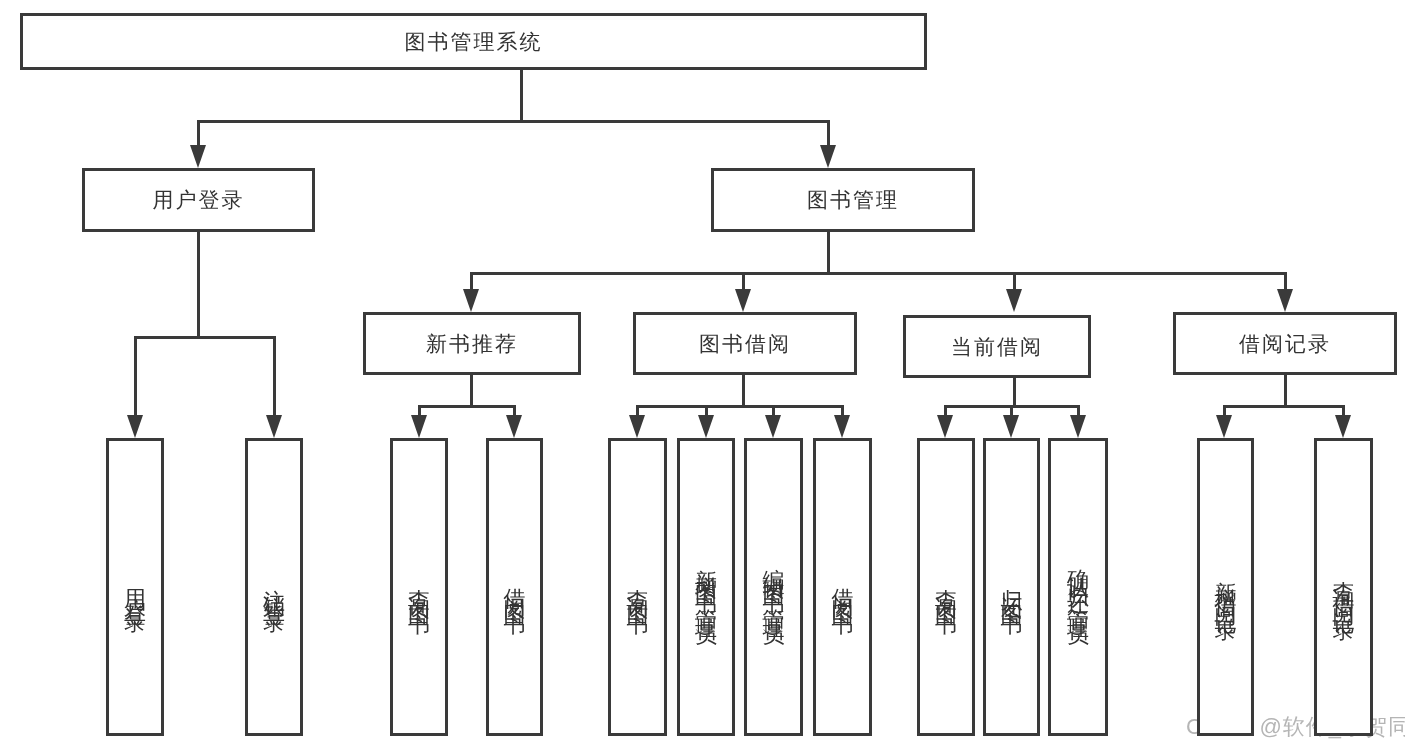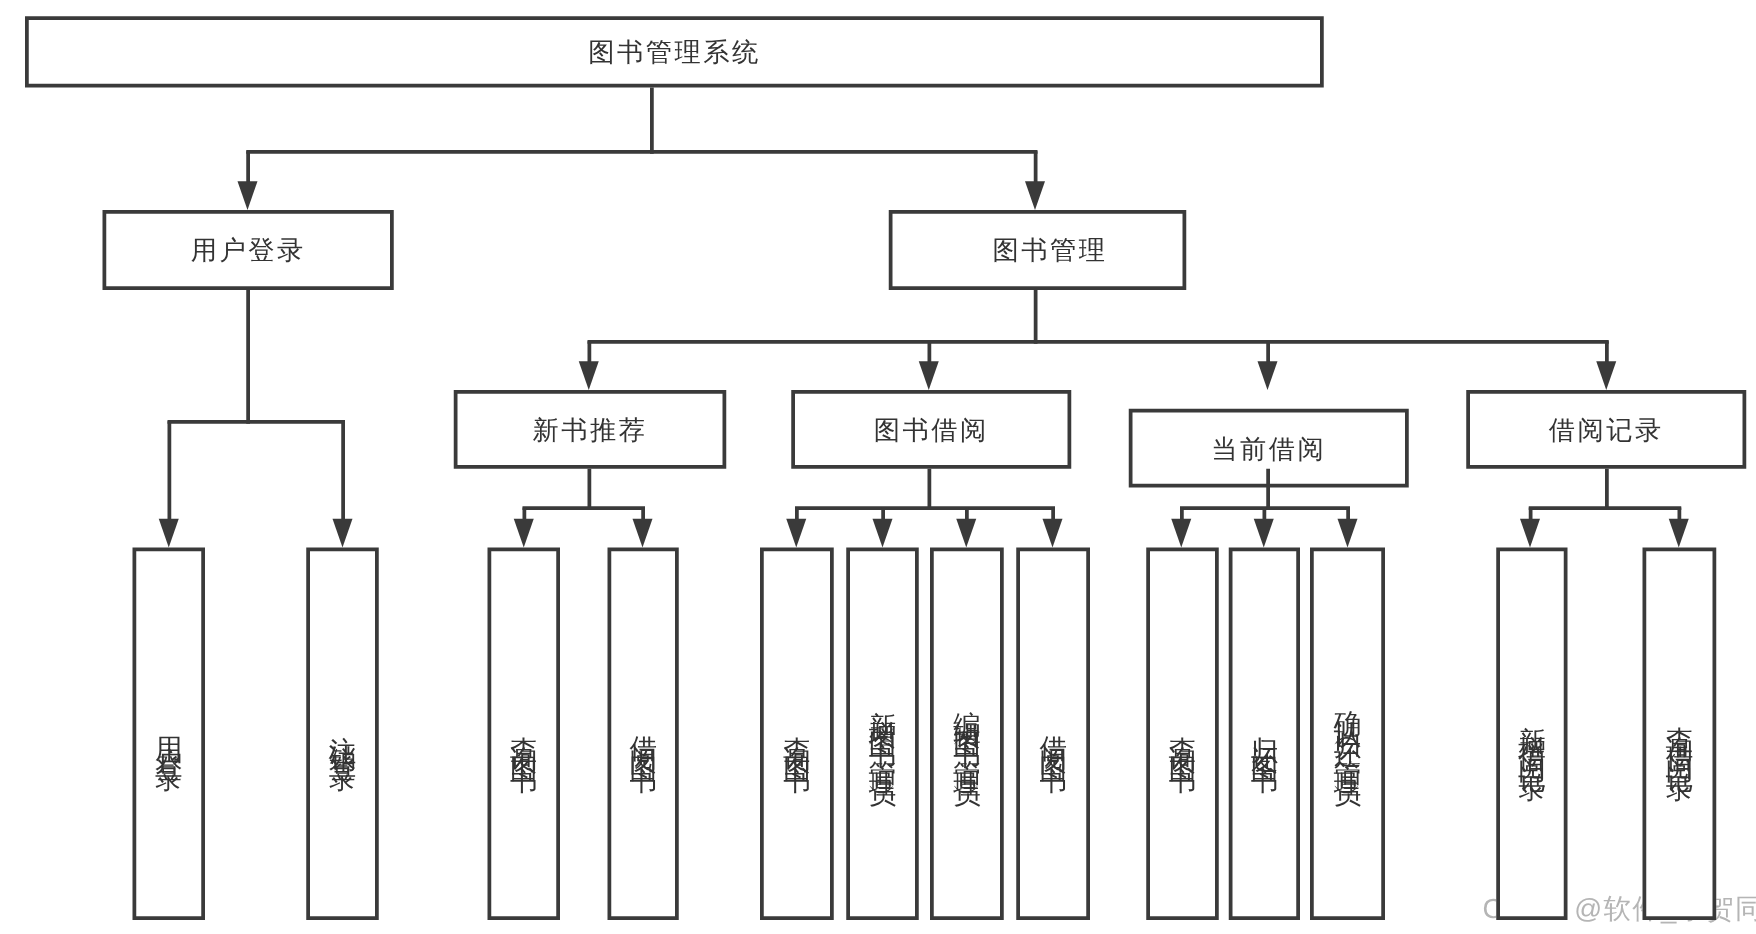--- a/index.html
+++ b/index.html
@@ -58,36 +58,36 @@
     letter-spacing: 1px;
     white-space: nowrap;
     text-shadow: 0 0 3px #ffffff, 0 0 6px #ffffff;
   }
 </style>
 </head>
 <body>
 
 <div class="stage">
   <span class="watermark">CSDN @软件_小贺同学</span>
-<div class="node" style="left: 20px; top: 13px; width: 1039px; height: 57px;">
+<div class="node" style="left: 20px; top: 13px; width: 907px; height: 57px;">
       <span class="node-label">图书管理系统</span>
     </div>
     <div class="node" style="left: 82px; top: 168px; width: 233px; height: 64px;">
       <span class="node-label">用户登录</span>
     </div>
-    <div class="node" style="left: 711px; top: 168px; width: 238px; height: 64px; padding-left: 20px;">
+    <div class="node" style="left: 711px; top: 168px; width: 264px; height: 64px; padding-left: 20px;">
       <span class="node-label">图书管理</span>
     </div>
     <div class="node" style="left: 633px; top: 312px; width: 224px; height: 63px;">
       <span class="node-label">图书借阅</span>
     </div>
     <div class="node" style="left: 363px; top: 312px; width: 218px; height: 63px;">
       <span class="node-label">新书推荐</span>
     </div>
-    <div class="node" style="left: 903px; top: 327px; width: 224px; height: 63px; font-family: Liberation Mono, monospace;">
+    <div class="node" style="left: 903px; top: 315px; width: 188px; height: 63px; font-family: Liberation Mono, monospace;">
       <span class="node-label">当前借阅</span>
     </div>
     <div class="node" style="left: 1173px; top: 312px; width: 224px; height: 63px;">
       <span class="node-label">借阅记录</span>
     </div>
     <div class="node vertical" style="left: 106px; top: 438px; width: 58px; height: 298px;">
       <span class="node-label">用户登录</span>
     </div>
     <div class="node vertical" style="left: 245px; top: 438px; width: 58px; height: 298px;">
       <span class="node-label">注销登录</span>

